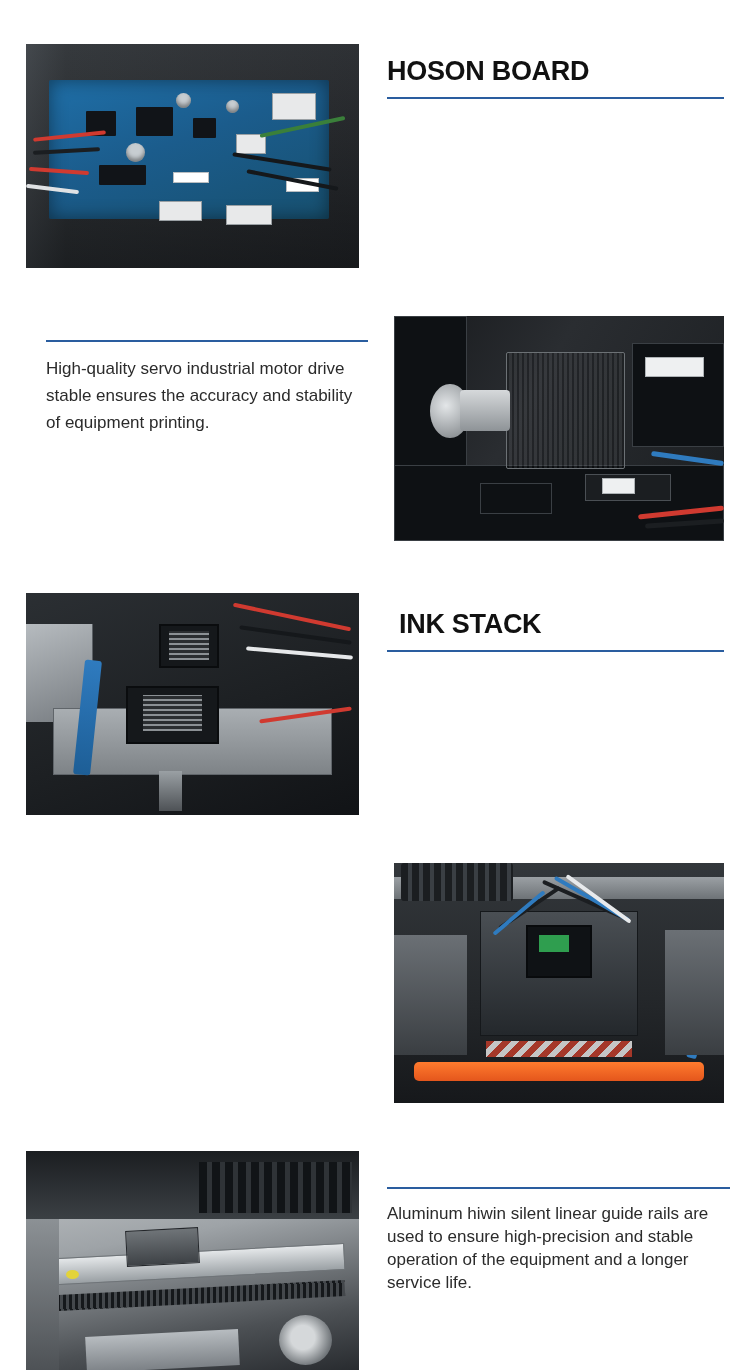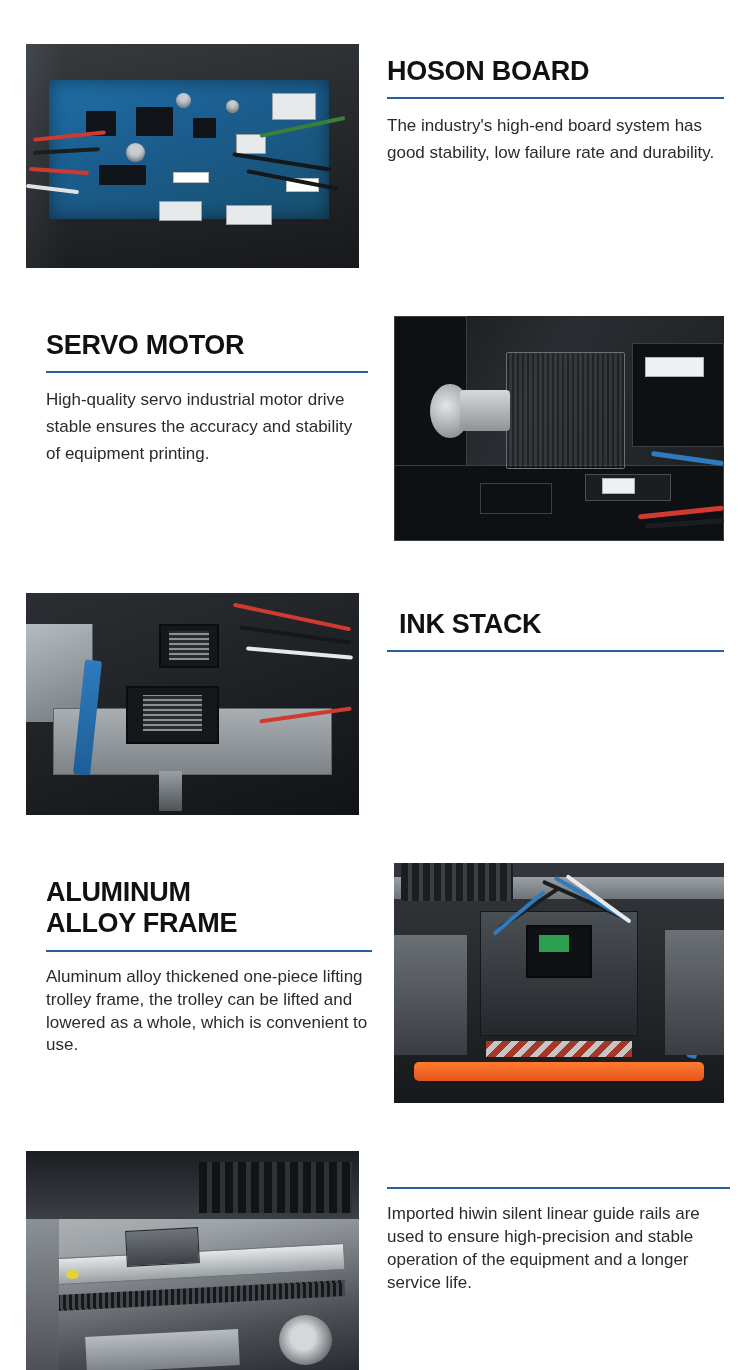--- a/index.html
+++ b/index.html
@@ -348,27 +348,25 @@
       <div class="wire" style="left:1%;top:56%;width:18%;background:#d03a30;transform:rotate(4deg);"></div>
       <div class="wire" style="left:0%;top:64%;width:16%;background:#e0e2e4;transform:rotate(7deg);"></div>
       <div class="wire" style="left:62%;top:52%;width:30%;background:#15181b;transform:rotate(9deg);"></div>
       <div class="wire" style="left:66%;top:60%;width:28%;background:#15181b;transform:rotate(11deg);"></div>
       <div class="wire" style="left:70%;top:36%;width:26%;background:#3a7f3a;transform:rotate(-12deg);"></div>
     </div>
   </div>
   <div class="text-cell" style="padding-left:28px;padding-right:26px;padding-top:12px;">
     <h2 class="f-title">HOSON BOARD</h2>
     <div class="f-rule"></div>
-    <p class="f-body">The industry's high-end board system has good stability, low failure rate and durability.</p>
   </div>
 </div>
 
 <div class="feature-row" style="margin-top:48px;">
   <div class="text-cell" style="padding-left:46px;padding-right:26px;padding-top:14px;">
-    <h2 class="f-title">SERVO MOTOR</h2>
     <div class="f-rule"></div>
     <p class="f-body">High-quality servo industrial motor drive stable ensures the accuracy and stability of equipment printing.</p>
   </div>
   <div class="img-cell" style="width:330px;height:225px;margin-right:26px;">
     <div class="photo ph-servo">
       <div class="panel" style="left:0;top:0;width:22%;height:100%;"></div>
       <div class="panel" style="left:0;top:66%;width:100%;height:34%;"></div>
       <div class="motorbody"></div>
       <div class="gearbox"></div>
       <div class="shaft"></div>
@@ -403,28 +401,20 @@
   </div>
   <div class="text-cell" style="padding-left:28px;padding-right:26px;padding-top:16px;">
     <h2 class="f-title">
       <span class="line2">INK STACK</span>
     </h2>
     <div class="f-rule"></div>
   </div>
 </div>
 
 <div class="feature-row" style="margin-top:48px;">
-  <div class="text-cell" style="padding-left:46px;padding-right:22px;padding-top:14px;">
-    <h2 class="f-title">
-      <span>ALUMINUM</span>
-      <span class="line2" style="padding-left:0;">ALLOY FRAME</span>
-    </h2>
-    <div class="f-rule"></div>
-    <p class="f-body tight">Aluminum alloy thickened one-piece lifting trolley frame, the trolley can be lifted and lowered as a whole, which is convenient to use.</p>
-  </div>
   <div class="img-cell" style="width:330px;height:240px;margin-right:26px;">
     <div class="photo ph-frame">
       <div class="railtop"></div>
       <div class="chain"></div>
       <div class="carriage"></div>
       <div class="head"></div>
       <div class="greenchip"></div>
       <div class="tube" style="left:44%;top:14%;width:26%;background:#1b1e21;transform:rotate(24deg);"></div>
       <div class="tube" style="left:47%;top:14%;width:26%;background:#2f7bbf;transform:rotate(30deg);"></div>
       <div class="tube" style="left:50%;top:14%;width:24%;background:#e8eaec;transform:rotate(36deg);"></div>
@@ -448,15 +438,15 @@
       <div class="belt"></div>
       <div class="block"></div>
       <div class="bracket"></div>
       <div class="gear"></div>
       <div class="yellow"></div>
       <div style="position:absolute;left:0;top:30%;width:10%;height:70%;background:linear-gradient(180deg,#8c9195,#4a4e52);"></div>
     </div>
   </div>
   <div class="text-cell" style="padding-left:28px;padding-right:20px;padding-top:26px;">
     <div class="f-rule"></div>
-    <p class="f-body tight">Imported hiwin silent linear guide rails are used to ensure high-precision and stable operation of the equipment and a longer service life.</p>
+    <p class="f-body tight">Aluminum hiwin silent linear guide rails are used to ensure high-precision and stable operation of the equipment and a longer service life.</p>
   </div>
 </div>
 
 </body></html>

